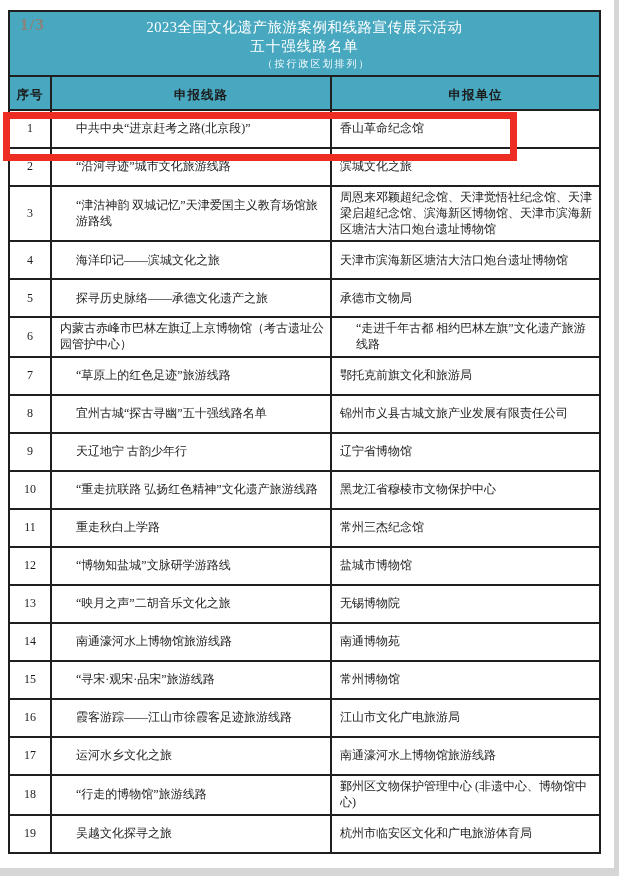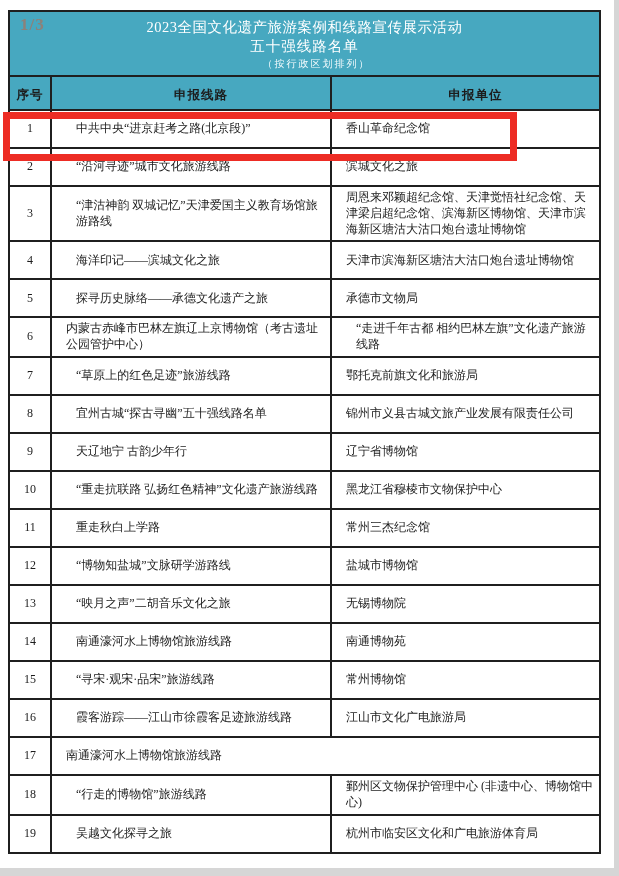--- a/index.html
+++ b/index.html
@@ -54,21 +54,21 @@
     min-height:36px;
     font-size:12px;
     color:#1c1c1c;
     line-height:1.32;
     padding:3px 4px;
   }
   .cell.c2, .cell.c3 { border-left:2px solid #1f1f1f;padding-left:24px; }
   .body-row { background:#ffffff; }
   .cell.no  { justify-content:center; font-size:12px; }
   .cell.route { padding-right:6px; }
-  .cell.unit  { padding-left:14px; padding-right:4px; }
+  .cell.unit  { padding-left:8px; padding-right:4px; }
   .highlight-box {
     position:absolute;
     left:3px; top:112px;
     width:514px; height:49px;
     border:7px solid var(--red,#ed2c24);
     z-index:6;
     pointer-events:none;
     background:transparent;
   }
   .edge-right  { position:absolute; right:0; top:0; width:5px; height:876px; background:#d6d6d6; }
@@ -186,20 +186,21 @@
   </div>
 
   <div class="grid-row body-row">
     <div class="cell c1 no">16</div>
     <div class="cell c2 route">霞客游踪——江山市徐霞客足迹旅游线路</div>
     <div class="cell c3 unit">江山市文化广电旅游局</div>
   </div>
 
   <div class="grid-row body-row">
     <div class="cell c1 no">17</div>
+    <div class="cell c2 route">运河水乡文化之旅</div>
     <div class="cell c3 unit">南通濠河水上博物馆旅游线路</div>
   </div>
 
   <div class="grid-row body-row">
     <div class="cell c1 no">18</div>
     <div class="cell c2 route">“行走的博物馆”旅游线路</div>
     <div class="cell c3 unit">鄞州区文物保护管理中心 (非遗中心、博物馆中心)</div>
   </div>
 
   <div class="grid-row body-row">

